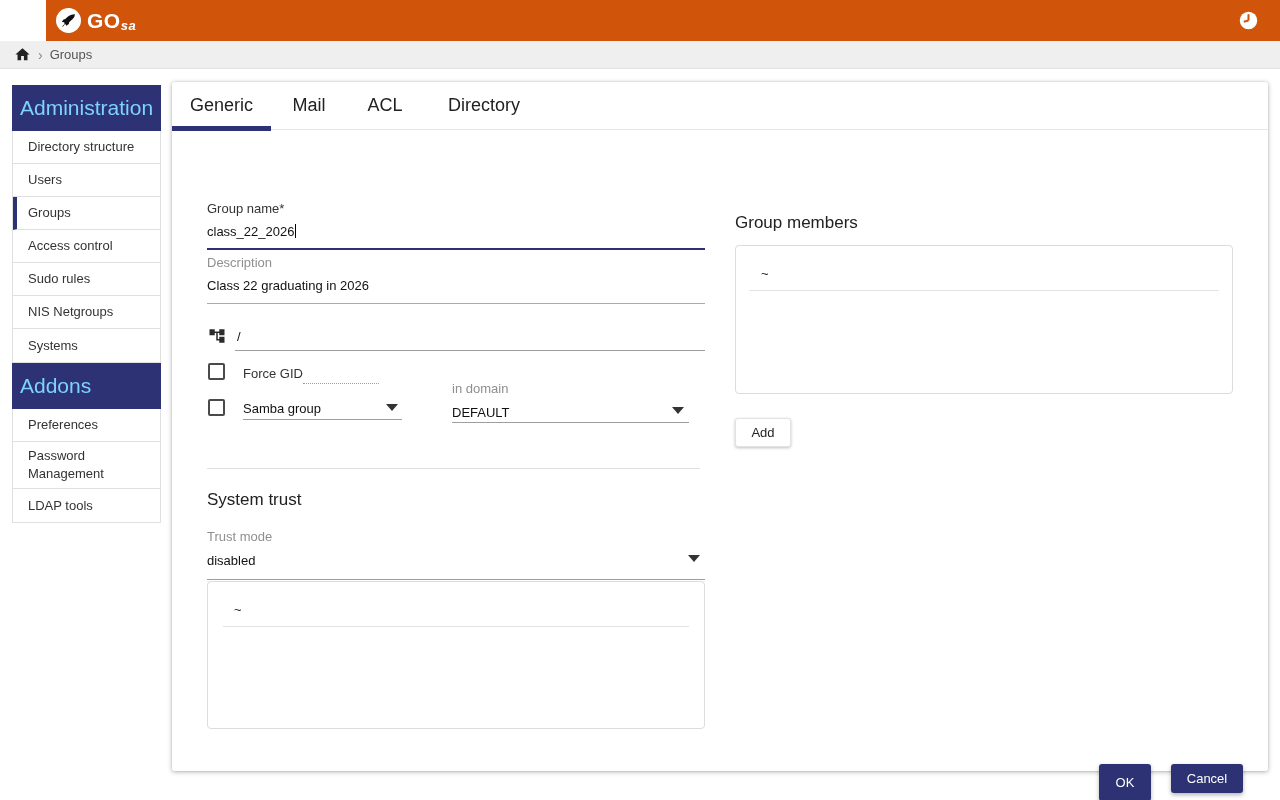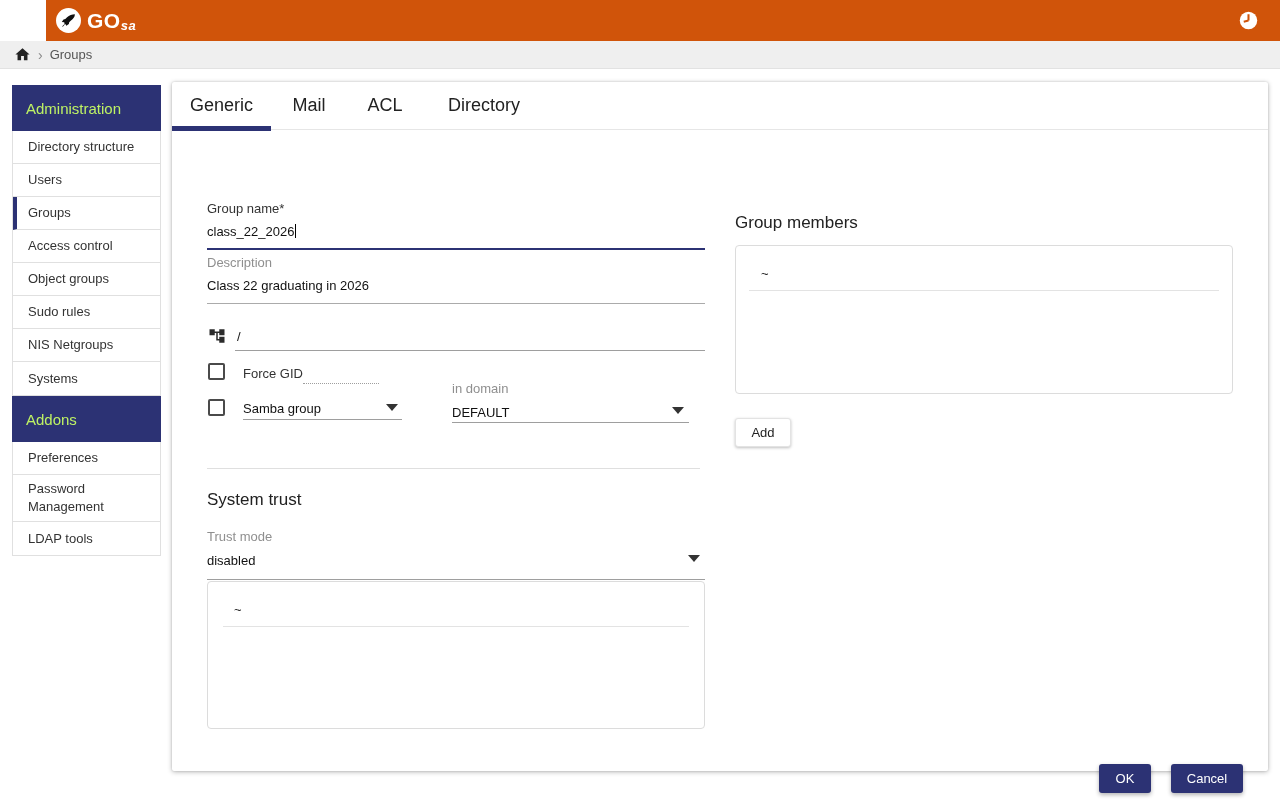--- a/index.html
+++ b/index.html
@@ -20,22 +20,22 @@
 
   
   .breadcrumb { position:absolute; left:0; top:41px; width:1280px; height:28px;
                 background:#EFEFEF; border-bottom:1px solid #E2E2E2;
                 display:flex; align-items:center; padding-left:14px; font-size:13px; color:#555; }
   .breadcrumb .sep { color:#8a8a8a; margin:0 7px; font-size:14px; }
   .breadcrumb .crumb { cursor:pointer; }
 
   
   .sidebar { position:absolute; left:12px; top:85px; width:149px; }
-  .side-header { background:#2C3274; color:#bef264; font-size:15px; height:46px;
-                 display:flex; align-items:center; padding-left:14px; }
+  .side-header { background:#2C3274; color:#7dd3fc; font-size:21px; height:46px;
+                 display:flex; align-items:center; padding-left:8px; }
   .side-list { list-style:none; border:1px solid #E0E0E0; border-top:none; }
   .side-item { background:#fff; font-size:13px; color:#333; min-height:33px;
                display:flex; align-items:center; padding:5px 8px 5px 15px;
                border-bottom:1px solid #E0E0E0; cursor:pointer; line-height:18px; }
   .side-item:last-child { border-bottom:none; }
   .side-item.active { border-left:4px solid #2C3274; padding-left:11px; }
 
   
   .card { position:absolute; left:172px; top:82px; width:1096px; height:689px;
           background:#fff; border-radius:2px;
@@ -117,21 +117,20 @@
   <span class="crumb">Groups</span>
 </nav>
 
 <aside class="sidebar">
   <div class="side-header">Administration</div>
   <ul class="side-list">
     <li class="side-item">Directory structure</li>
     <li class="side-item">Users</li>
     <li class="side-item active">Groups</li>
     <li class="side-item">Access control</li>
-    <li class="side-item">Object groups</li>
     <li class="side-item">Sudo rules</li>
     <li class="side-item">NIS Netgroups</li>
     <li class="side-item">Systems</li>
   </ul>
   <div class="side-header">Addons</div>
   <ul class="side-list">
     <li class="side-item">Preferences</li>
     <li class="side-item">Password Management</li>
     <li class="side-item">LDAP tools</li>
   </ul>
@@ -219,16 +218,16 @@
       <div class="section-h abs" style="left:0; top:83px;">Group members</div>
 
       <div class="listbox abs" style="left:0; top:115px; width:498px; height:149px;">
         <div class="row" style="padding-left:25px;">~</div>
         <div class="row-sep" style="margin:0 13px;"></div>
       </div>
 
       <button class="btn-light abs" style="left:0; top:288px; width:56px; height:29px;">Add</button>
     </div>
 
-    <button class="btn-navy abs" style="left:927px; top:634px; width:52px; height:29px;">OK</button>
+    <button class="btn-navy abs" style="left:927px; top:634px; width:52px; height:37px;">OK</button>
     <button class="btn-navy abs" style="left:999px; top:634px; width:72px; height:29px;">Cancel</button>
   </div>
 </main>
 
 </body></html>

